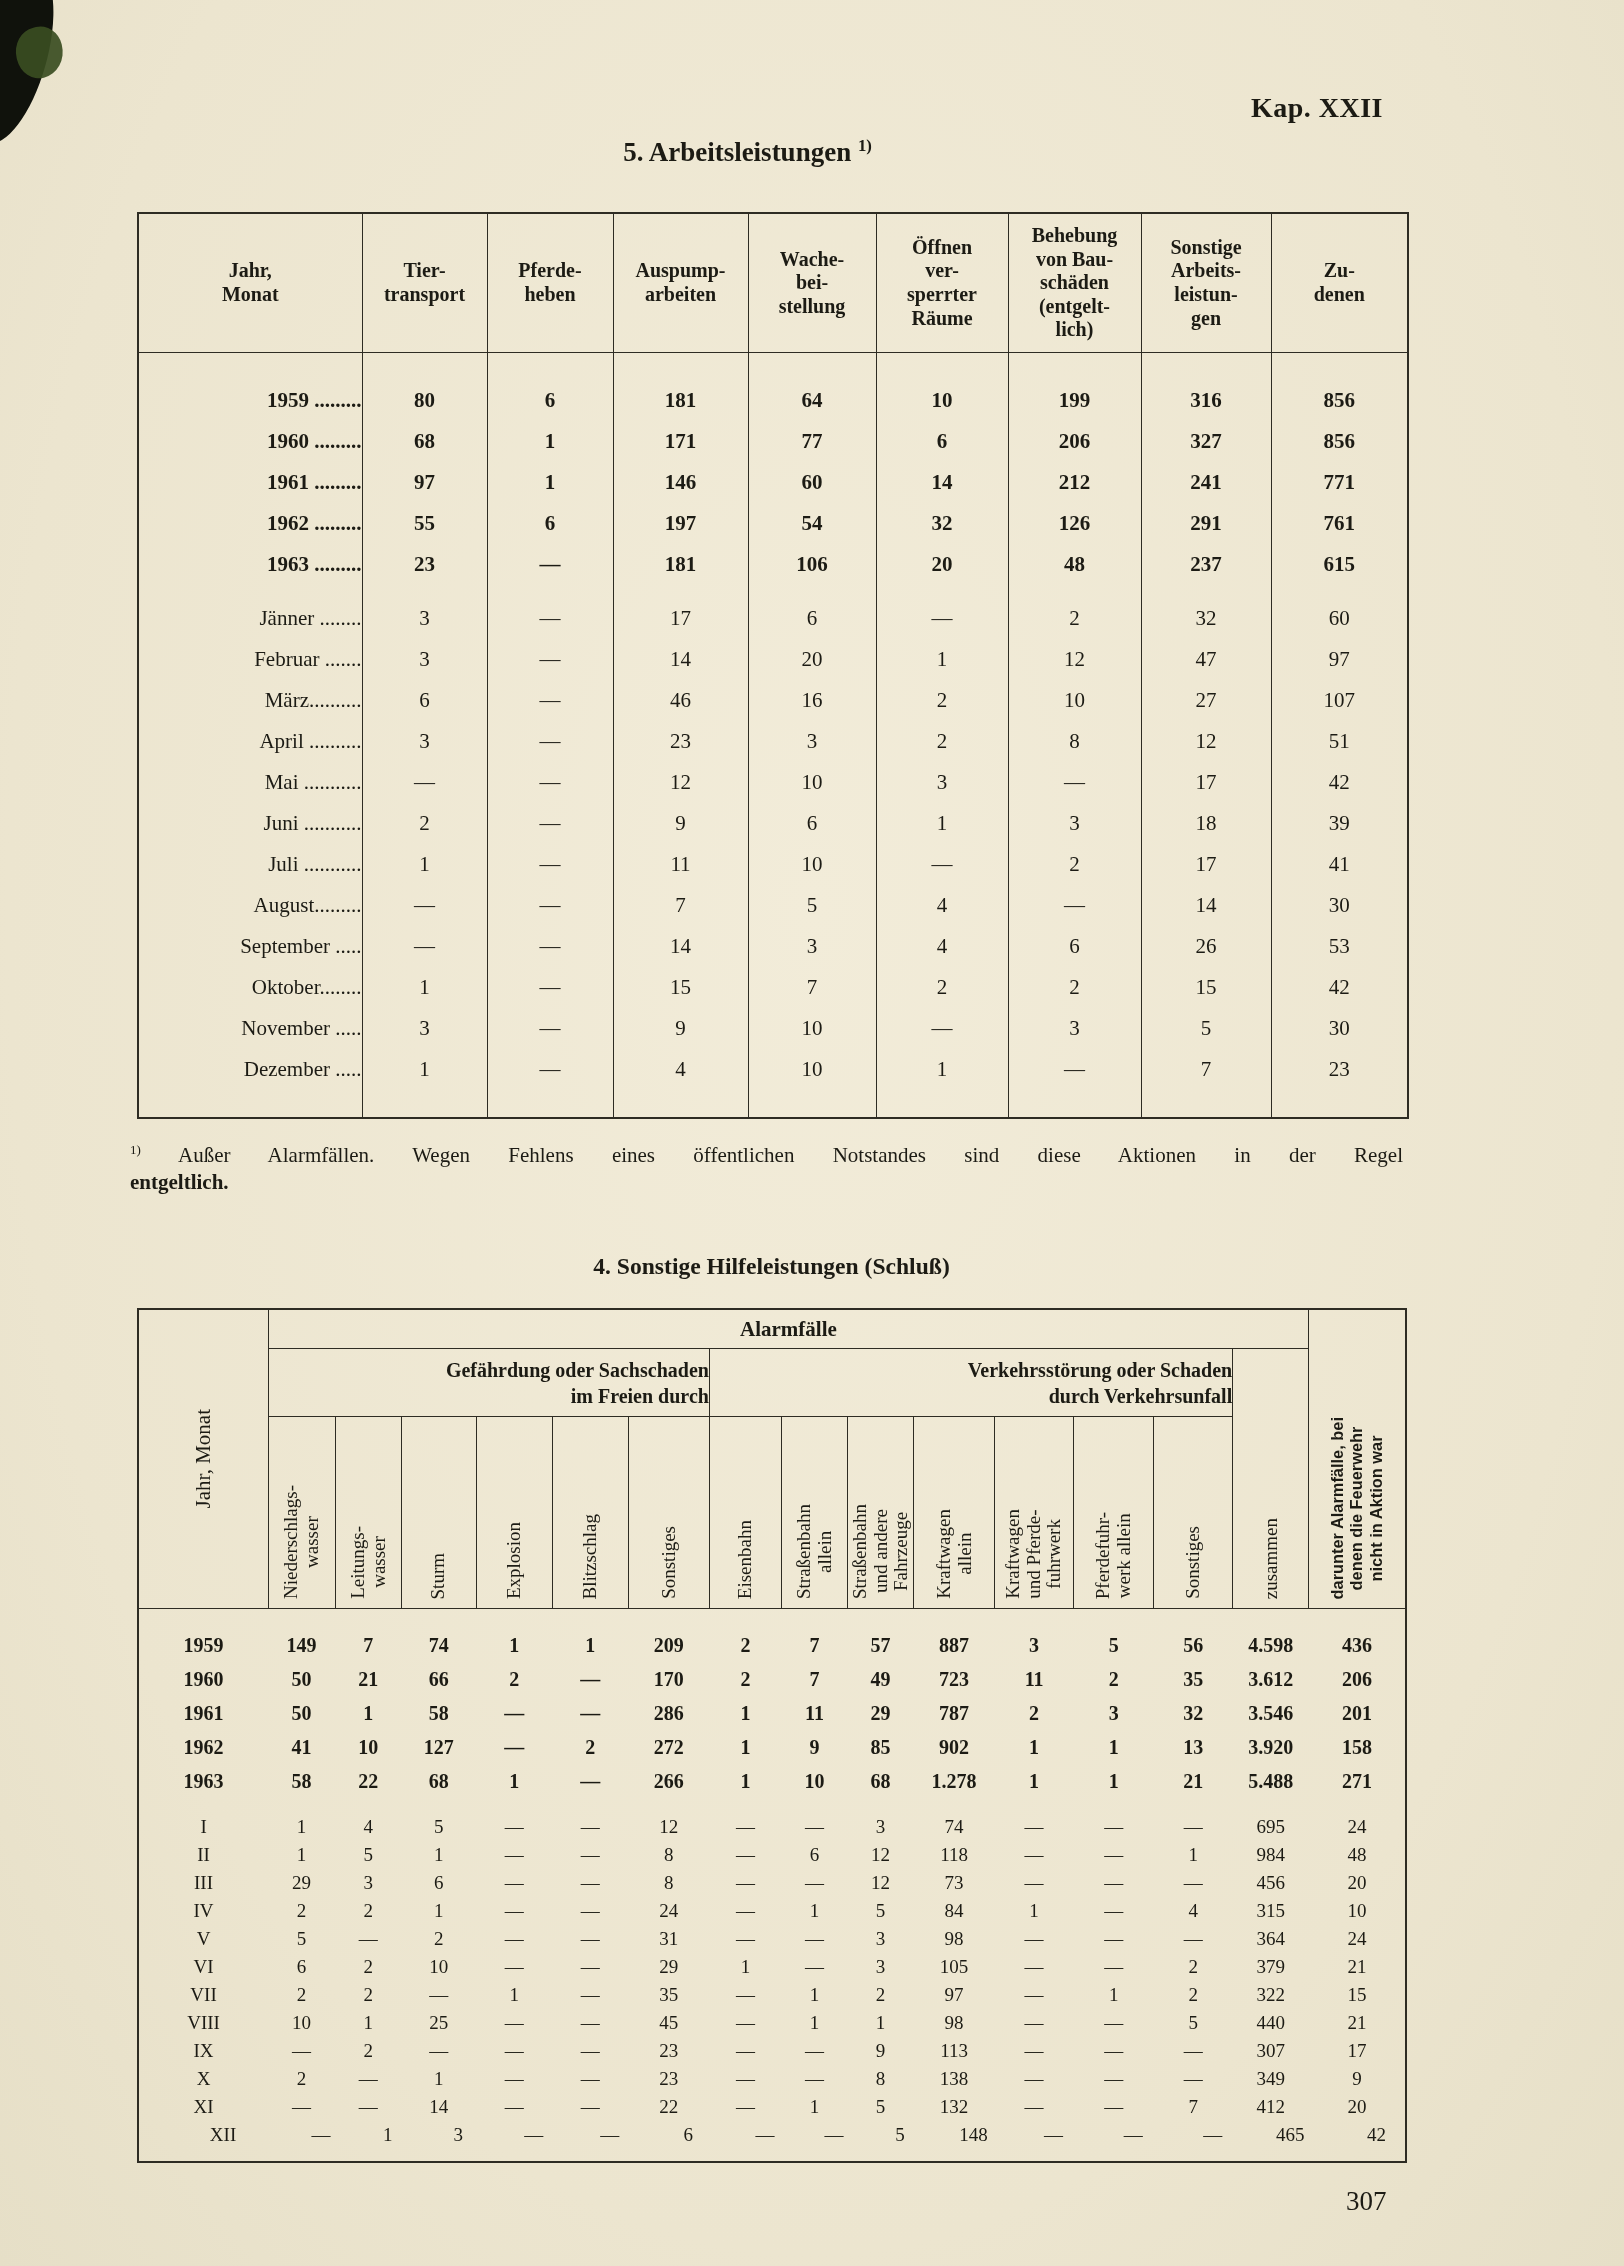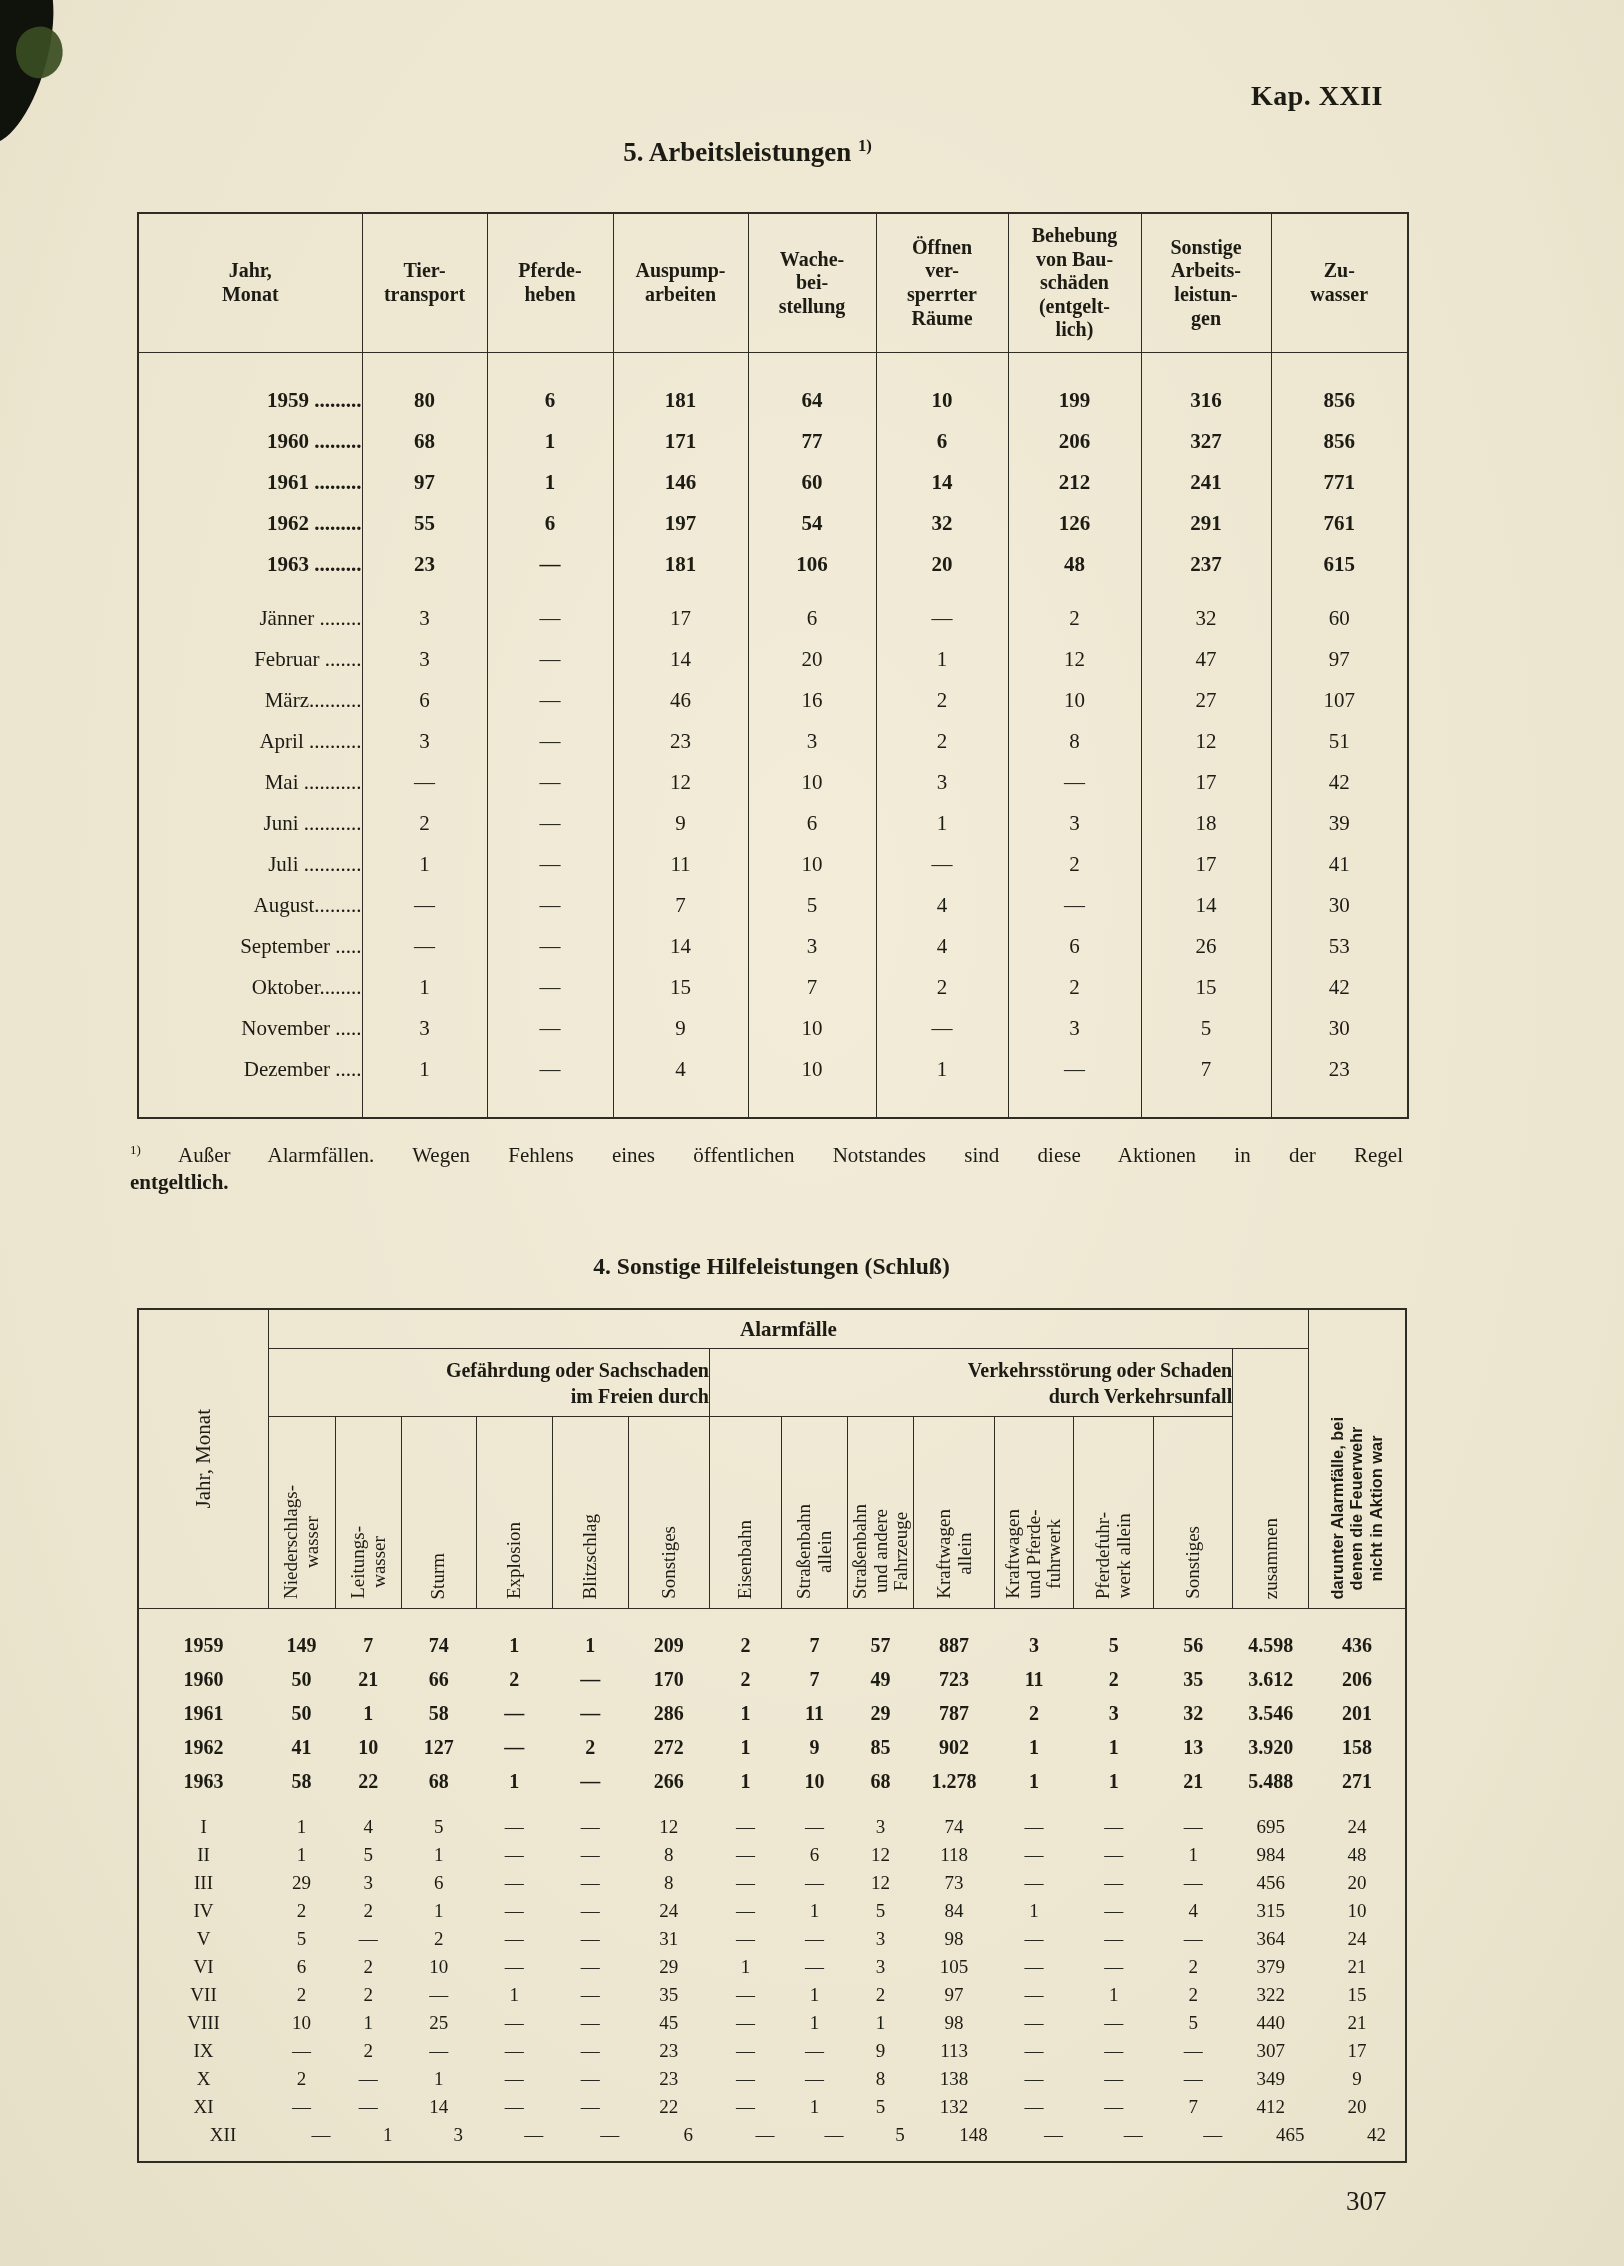--- a/index.html
+++ b/index.html
@@ -7,21 +7,21 @@
     position:relative; width:1625px; height:2267px;
     background:#efe9d5;
     background-image: radial-gradient(ellipse at 50% 40%, #f2ecd9 0%, #ece5cf 70%, #e6dfc7 100%);
     font-family:"Liberation Serif","DejaVu Serif",serif;
     color:#1c1b14; overflow:hidden;
   }
   .blob1 { position:absolute; left:-23.6px; top:-36px; width:71px; height:182px;
     background:#10120c; border-radius:42% 58% 55% 45%; transform:rotate(16deg); }
   .blob2 { position:absolute; left:16.4px; top:27px; width:47px; height:51px;
     background:#3a4d22; border-radius:52% 46% 56% 48%; transform:rotate(-14deg); opacity:.92; }
-  .kap { position:absolute; top:80px; right:242px; font-size:28px; font-weight:700; letter-spacing:0.5px; }
+  .kap { position:absolute; top:92px; right:242px; font-size:28px; font-weight:700; letter-spacing:0.5px; }
   .title1 { position:absolute; top:136px; left:0; width:1495px; text-align:center;
     font-size:27px; font-weight:700; }
   .title1 sup, .footnote sup { font-size:.62em; vertical-align:super; }
   .title2 { position:absolute; top:1253px; left:0; width:1543px; text-align:center;
     font-size:23.6px; font-weight:700; }
   .pagenum { position:absolute; left:1346px; top:2186px; font-size:27px; }
 
   
   table { border-collapse:collapse; table-layout:fixed; }
   .t1 { position:absolute; left:137px; top:212px; width:1270px;
@@ -112,21 +112,21 @@
           <th>Behebung
 von Bau-
 schäden
 (entgelt-
 lich)</th>
           <th>Sonstige
 Arbeits-
 leistun-
 gen</th>
           <th>Zu-
-wasser</th>
+denen</th>
         </tr>
     </thead>
     <tbody id="t1-body">
         <tr class="yr first">
           <td class="lbl">1959 .........</td>
           <td>80</td>
           <td>6</td>
           <td>181</td>
           <td>64</td>
           <td>10</td>

